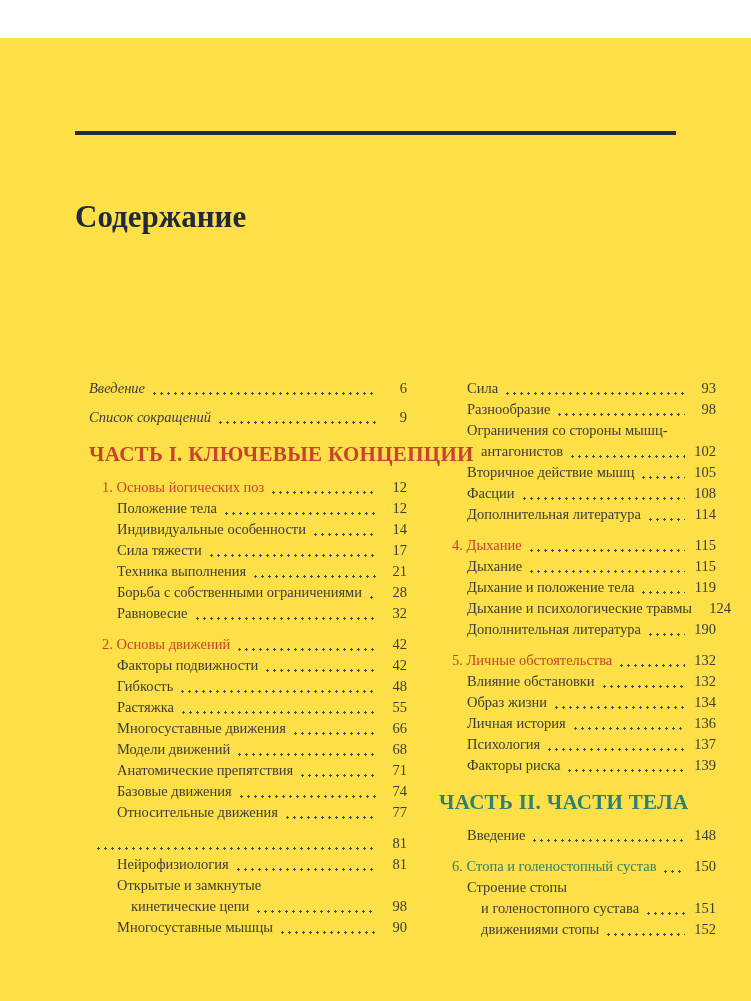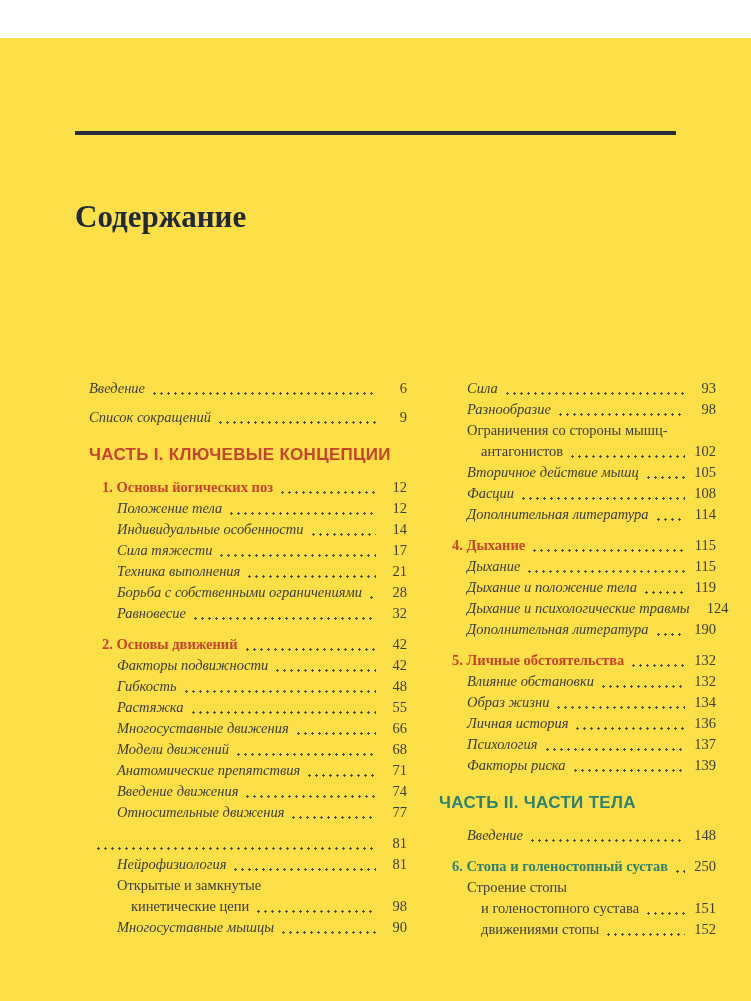--- a/index.html
+++ b/index.html
@@ -74,30 +74,30 @@
     text-align: right;
   }
   .entry.no-page .label { flex: 1 1 auto; }
 
   
   .t-intro { margin-bottom: 8px; }
   .t-intro .label { font-style: italic; }
 
   .t-part { margin: 16px 0 12px 0; }
   .t-part .label {
-    font-family: Liberation Sans, sans-serif;
+    font-family: Liberation Serif, serif;
     font-weight: 700;
-    font-size: 17px;
+    font-size: 21px;
     letter-spacing: 0.3px;
   }
 
   .t-chapter { margin-top: 10px; }
-  .t-chapter .label { font-weight: 700; padding-left: 13px; }
-
-  .t-section .label { padding-left: 28px; font-style: italic; }
+  .t-chapter .label { font-weight: 400; padding-left: 13px; }
+
+  .t-section .label { padding-left: 28px; }
   .t-section-cont-first .label { padding-left: 28px; }
   .t-section-cont .label { padding-left: 42px; }
 
   
   .a-red .label  { color: var(--part1-accent, #c8432e); }
   .a-teal .label { color: var(--part2-accent, #2e8070); }
 </style>
 </head>
 <body>
 
@@ -201,21 +201,21 @@
     <span class="pg">68</span>
   </div>
 
   <div class="entry t-section">
     <span class="label">Анатомические препятствия</span>
     <span class="dots"></span>
     <span class="pg">71</span>
   </div>
 
   <div class="entry t-section">
-    <span class="label">Введение движения</span>
+    <span class="label">Базовые движения</span>
     <span class="dots"></span>
     <span class="pg">74</span>
   </div>
 
   <div class="entry t-section">
     <span class="label">Относительные движения</span>
     <span class="dots"></span>
     <span class="pg">77</span>
   </div>
 
@@ -362,21 +362,21 @@
 
   <div class="entry t-section">
     <span class="label">Введение</span>
     <span class="dots"></span>
     <span class="pg">148</span>
   </div>
 
   <div class="entry t-chapter a-teal">
     <span class="label">6. Стопа и голеностопный сустав</span>
     <span class="dots"></span>
-    <span class="pg">250</span>
+    <span class="pg">150</span>
   </div>
 
   <div class="entry t-section-cont-first no-page">
     <span class="label">Строение стопы</span>
 
   </div>
 
   <div class="entry t-section-cont">
     <span class="label">и голеностопного сустава</span>
     <span class="dots"></span>

